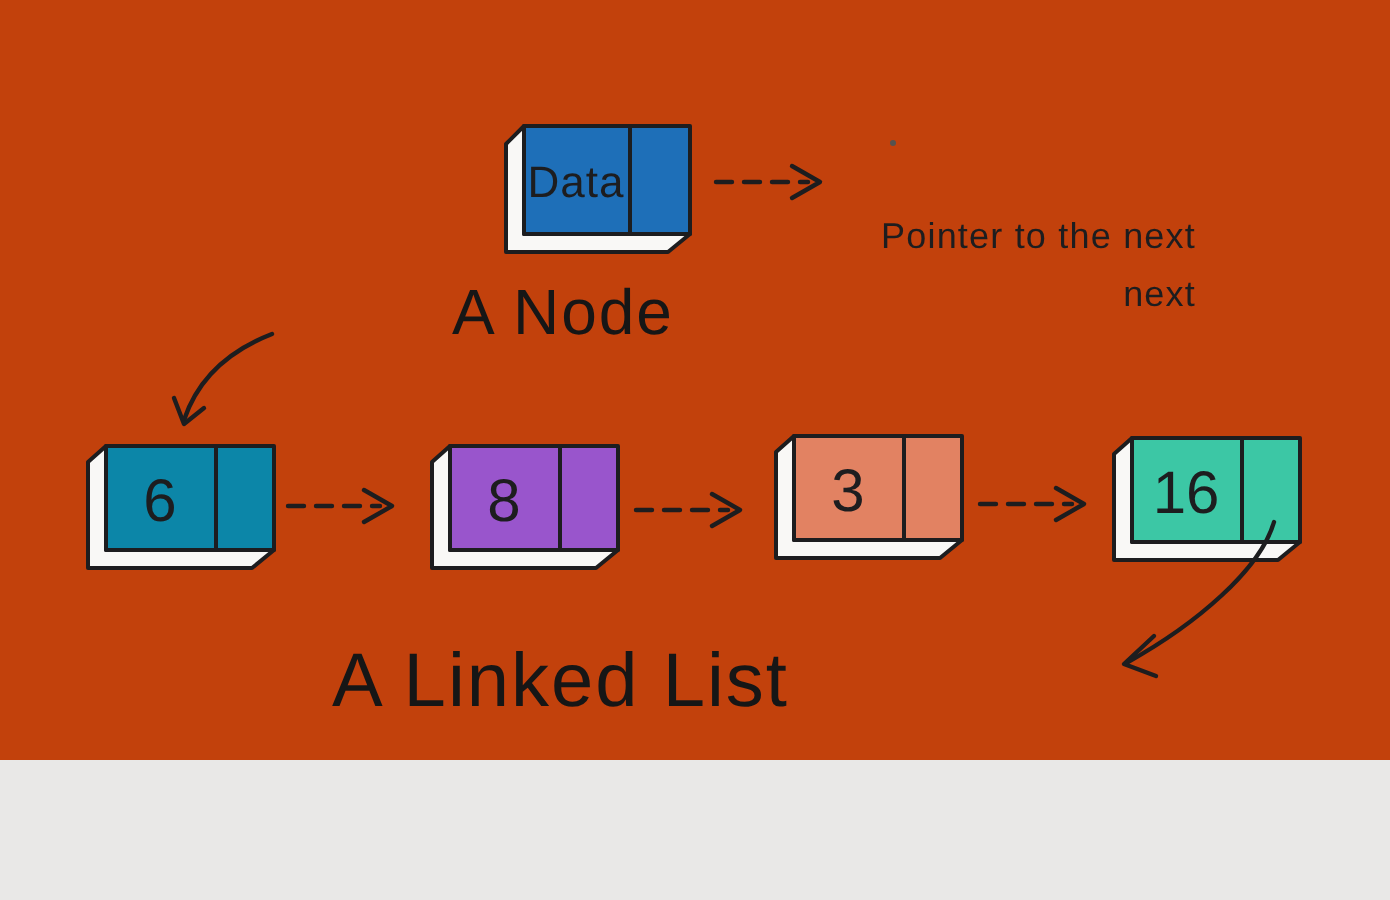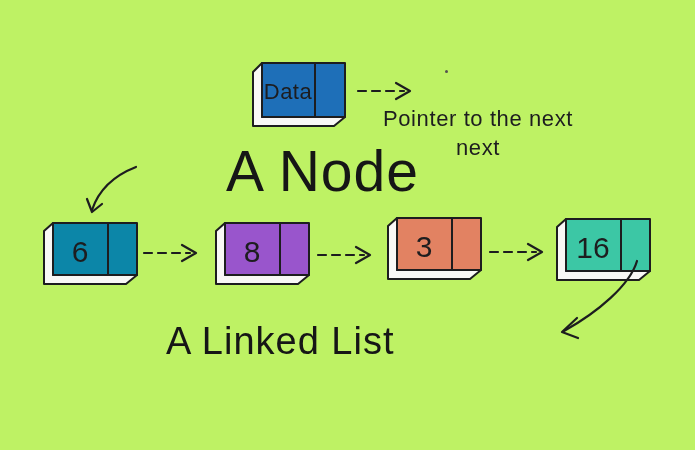--- a/index.html
+++ b/index.html
@@ -1,39 +1,39 @@
 <!DOCTYPE html>
 <html><head>
 <meta charset="utf-8">
 <style>
   html,body{margin:0;padding:0;background:#e9e8e7;}
   .stage{
-    position:relative;width:695px;height:450px;overflow:hidden;
-    background:#bef264;color:#1d1d1f;
+    position:relative;width:695px;height:380px;overflow:hidden;
+    background:#c2410c;color:#1d1d1f;
     font-family:"Liberation Sans",sans-serif;
   }
   .abs{position:absolute;}
 
   
   .plate{fill:#f9f8f6;stroke:#1d1d1f;stroke-width:2;stroke-linejoin:round;}
   .card{stroke:#1d1d1f;stroke-width:2;stroke-linejoin:round;}
   .divider{stroke:#1d1d1f;stroke-width:2;}
   .stroke{stroke:#1d1d1f;stroke-width:2.2;fill:none;stroke-linecap:round;stroke-linejoin:round;}
   .dashes{stroke-dasharray:8 6;}
   .hex{stroke:#989da9;stroke-width:1.5;stroke-linejoin:round;}
 
   .node-val{font-size:30px;fill:#1d1d1f;text-anchor:middle;}
   .data-label{font-size:22px;fill:#1d1d1f;text-anchor:middle;letter-spacing:.5px;}
   .hex-label{font-size:20px;fill:#1d1d1f;text-anchor:middle;letter-spacing:.3px;}
 
   .title{color:#161616;letter-spacing:1px;white-space:nowrap;}
-  .title-node{font-size:57px;}
+  .title-node{font-size:32px;}
   .title-list{font-size:38px;}
   .caption{
-    width:240px;text-align:center;font-size:22px;line-height:29px;
+    width:240px;text-align:right;font-size:18px;line-height:29px;
     letter-spacing:.6px;color:#1d1d1f;
   }
   .dot{width:3px;height:3px;border-radius:50%;background:#55524f;}
 </style>
 </head>
 <body>
 
 <div class="stage">
 
   <div class="abs" style="left:248px;top:60px;">

